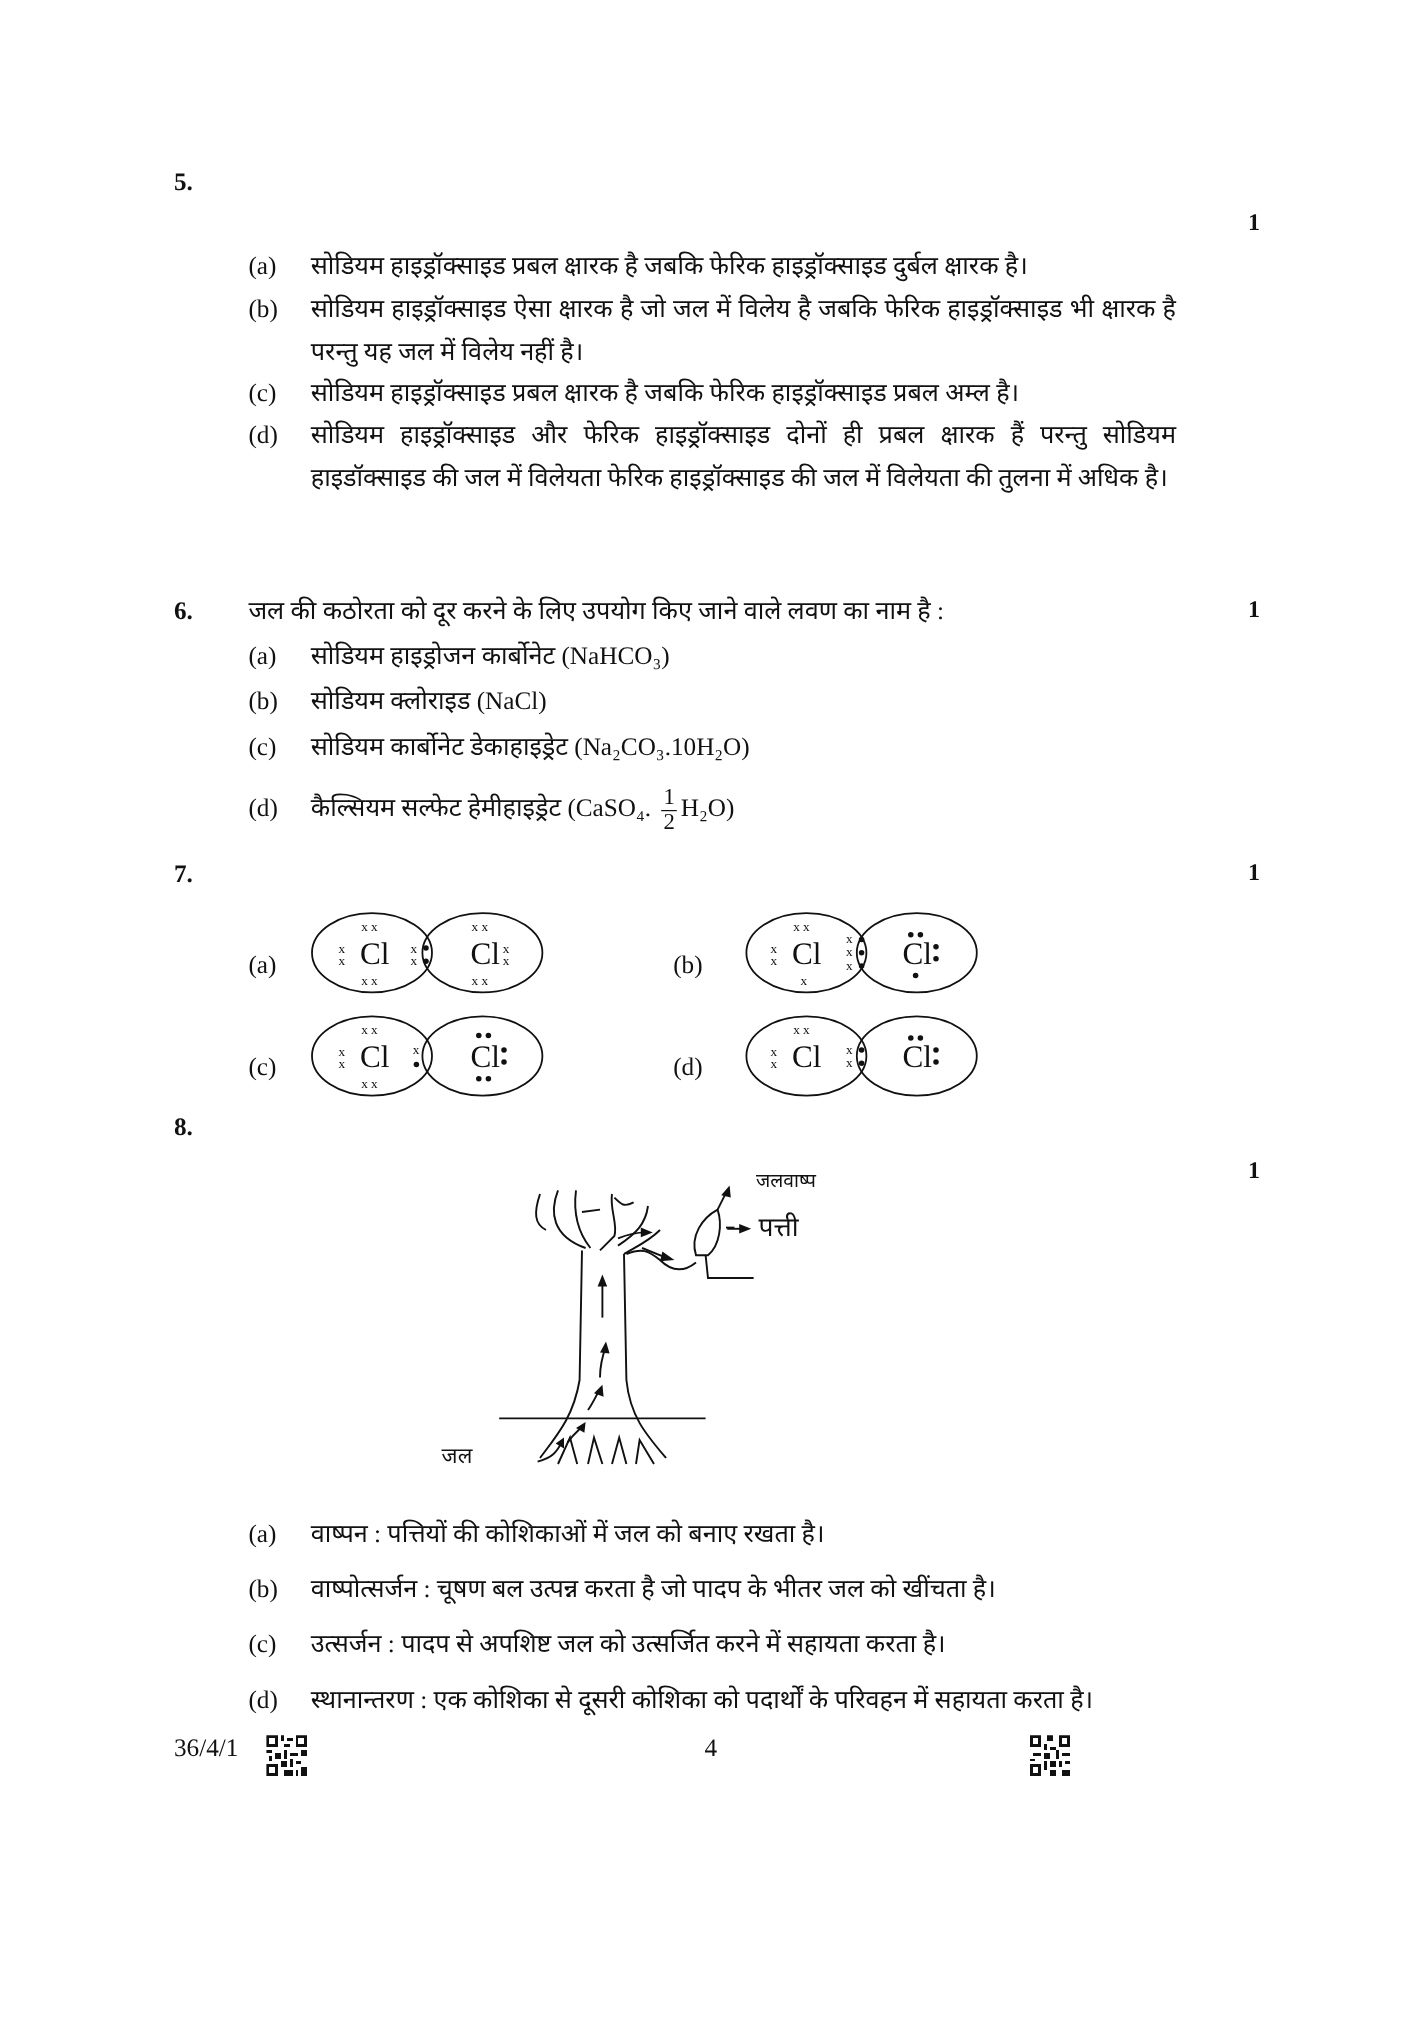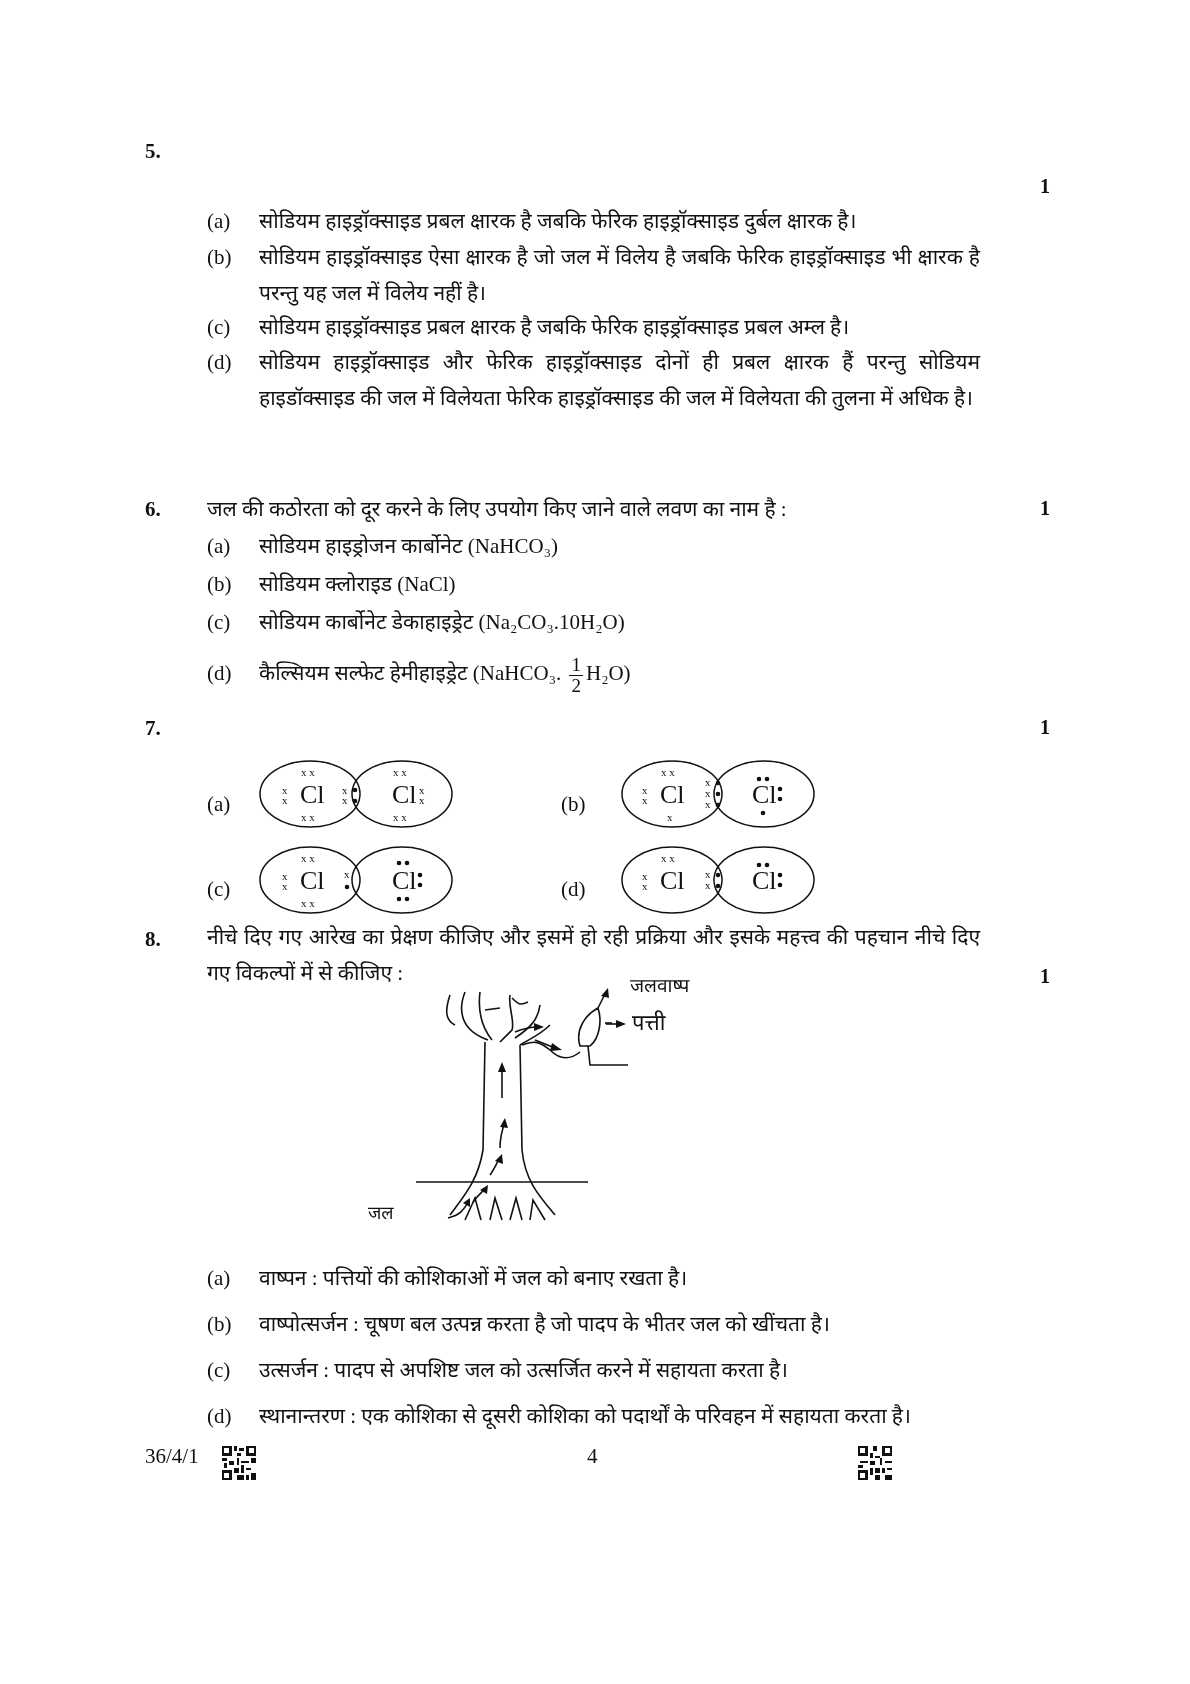--- a/index.html
+++ b/index.html
@@ -61,21 +61,21 @@
     <div class="opt" style="top:69px">
       <span class="lbl">(b)</span>
       <span class="txt"><span>सोडियम क्लोराइड</span> <span>(NaCl)</span></span>
     </div>
     <div class="opt" style="top:107px">
       <span class="lbl">(c)</span>
       <span class="txt"><span>सोडियम कार्बोनेट डेकाहाइड्रेट</span> <span>(Na₂CO₃.10H₂O)</span></span>
     </div>
     <div class="opt" style="top:158px">
       <span class="lbl">(d)</span>
-      <span class="txt"><span>कैल्सियम सल्फेट हेमीहाइड्रेट</span> <span>(NaHCO₃.</span>
+      <span class="txt"><span>कैल्सियम सल्फेट हेमीहाइड्रेट</span> <span>(CaSO₄.</span>
         <span class="frac"><span class="n">1</span><span class="d">2</span></span><span>H₂O)</span></span>
     </div>
   </div>
 
   <div class="q" style="top:716px;height:190px;">
     <span class="qnum" style="top:0">7.</span>
     <span class="marks" style="top:0">1</span>
   </div>
 
   <span class="diag-label" style="left:207px;top:792px">(a)</span>
@@ -156,21 +156,20 @@
     <circle cx="98" cy="31" r="2.3"></circle>
       <circle cx="98" cy="42" r="2.3"></circle>
     <circle cx="139" cy="21" r="2.3"></circle>
       <circle cx="147" cy="21" r="2.3"></circle>
     <circle cx="160" cy="31" r="2.3"></circle>
       <circle cx="160" cy="41" r="2.3"></circle>
   </svg>
 
   <div class="q" style="top:921px;height:80px;">
     <span class="qnum" style="top:6px">8.</span>
-    <div class="qtext" style="top:-2px">नीचे दिए गए आरेख का प्रेक्षण कीजिए और इसमें हो रही प्रक्रिया और इसके महत्त्व की पहचान नीचे दिए गए विकल्पों में से कीजिए :</div>
     <span class="marks" style="top:44px">1</span>
   </div>
 
   <div class="diag" style="left:350px;top:980px;width:400px;height:260px">
     <svg width="400" height="260" viewBox="0 0 400 260" fill="none" stroke="#111" stroke-width="1.6">
 
       <path d="M100 15 C95 30 95 40 105 45"></path>
       <path d="M115 12 C108 30 110 50 138 60"></path>
       <path d="M130 12 C128 28 130 45 142 60"></path>
       <path d="M135 30 L150 28"></path>
@@ -210,21 +209,21 @@
       <polygon points="152,82 148,92 156,92"></polygon>
       <polygon points="155,138 150,147 158,148"></polygon>
       <polygon points="152,174 145,181 153,184"></polygon>
       <polygon points="138,205 130,210 137,214"></polygon>
       <polygon points="120,218 113,223 120,227"></polygon>
       <polygon points="194,47 184,43 184,51"></polygon>
       <polygon points="212,70 202,63 200,71"></polygon>
       <polygon points="258,8 251,16 259,18"></polygon>
       <polygon points="276,44 266,40 266,48"></polygon>
     </svg>
-    <span class="diag-label" style="left:280px;top:-8px;font-family:Liberation Sans, sans-serif;font-size:19px">जलवाष्प</span>
+    <span class="diag-label" style="left:280px;top:-8px;font-family:Liberation Sans, sans-serif;font-size:16px">जलवाष्प</span>
     <span class="diag-label" style="left:282px;top:26px;font-family:'DejaVu Sans',sans-serif;font-size:22px">पत्ती</span>
     <span class="diag-label" style="left:18px;top:220px;font-family:Liberation Sans, sans-serif;font-size:18px">जल</span>
   </div>
 
   <div class="q" style="top:1260px;height:180px;">
     <div class="opt" style="top:0">
       <span class="lbl">(a)</span>
       <span class="txt">वाष्पन : पत्तियों की कोशिकाओं में जल को बनाए रखता है।</span>
     </div>
     <div class="opt" style="top:46px">

